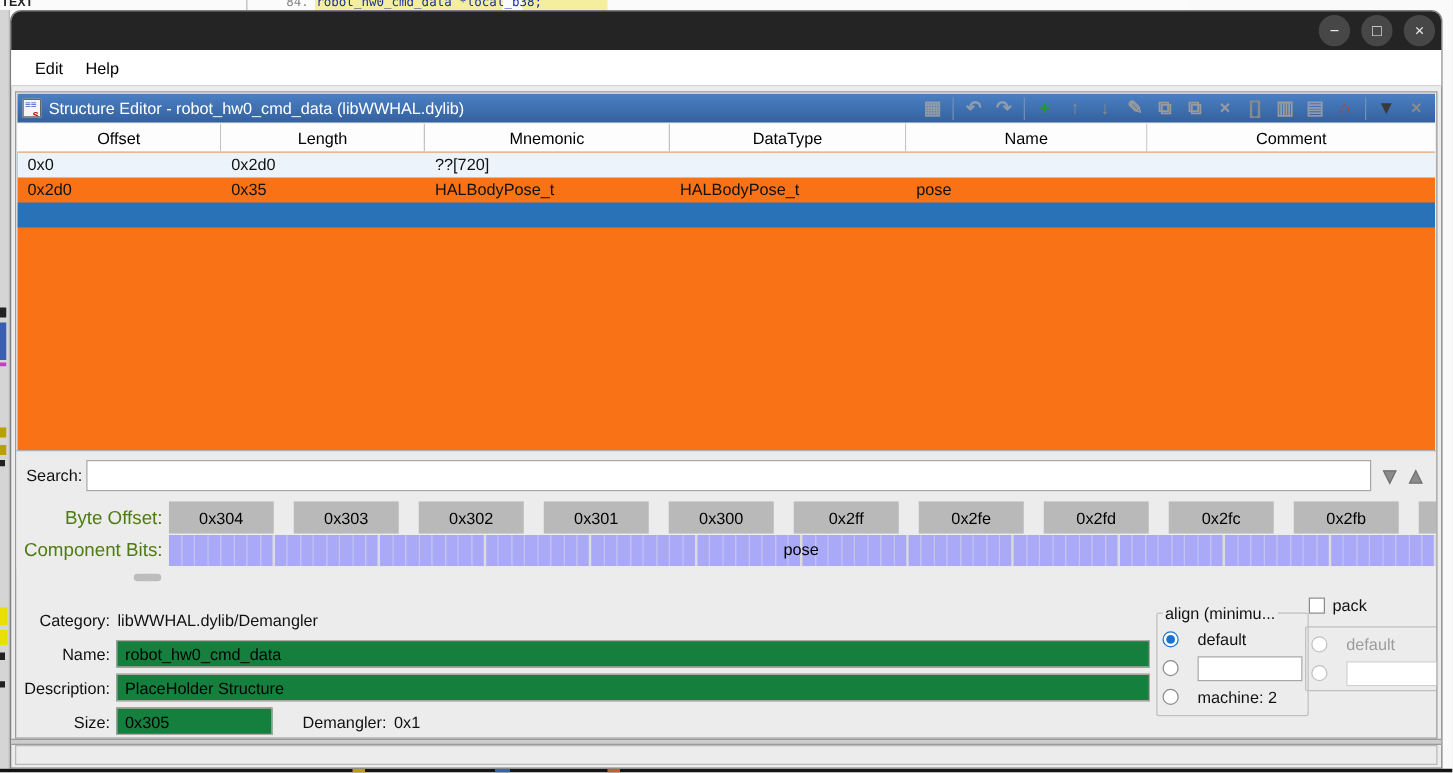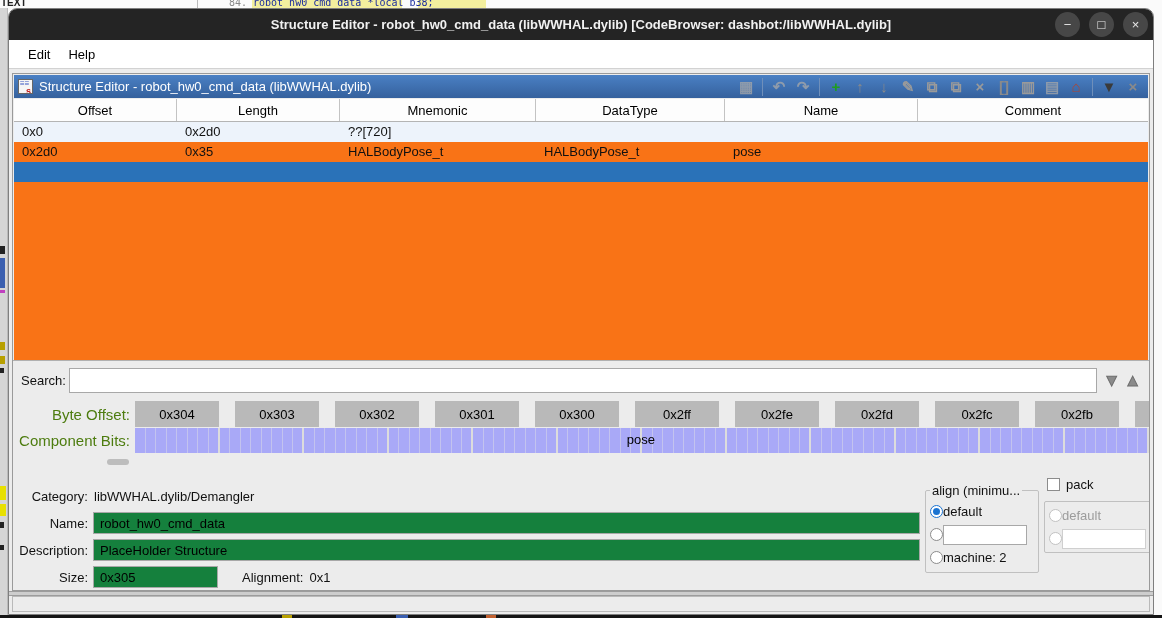--- a/index.html
+++ b/index.html
@@ -84,21 +84,21 @@
   .fvalue { padding-left:1px; }
   .tfield { height:22px; border:1px solid #a8a8a8; background:#15803d; padding:0 6px; font-size:13px; font-family:inherit; }
   .wide { width:827px; }
   .small { width:125px; }
   .inline-label { margin-left:24px; margin-right:6px; }
 
   fieldset.group { position:absolute; border:1px solid #c0c0c0; border-radius:2px; padding:2px 4px 4px 4px; background:transparent; }
   fieldset.group legend { font-size:13px; color:#111; padding:0 2px; white-space:nowrap; }
   .align-group { left:912px; top:14px; width:114px; height:90px; }
   .pack-group { left:1031px; top:32px; width:108px; height:52px; }
-  .rrow { display:flex; align-items:center; height:23px; gap:0; }
+  .rrow { display:flex; align-items:center; height:23px; gap:15px; }
   .radio { width:13px; height:13px; border-radius:50%; border:1px solid #8c8c8c; background:#fff; position:relative; flex:0 0 auto; }
   .radio.checked { border-color:#1a73d1; }
   .radio.checked::after { content:""; position:absolute; left:2px; top:2px; width:7px; height:7px; border-radius:50%; background:#1a73d1; }
   .radio.disabled { border-color:#c2c2c2; }
   .gtext { font-size:13px; }
   .gtext.disabled { color:#9c9c9c; }
   .gfield { width:84px; height:20px; border:1px solid #a8a8a8; background:#fff; font-family:inherit; }
   .gfield:disabled { background:#fff; border-color:#cfcfcf; }
   .packrow { position:absolute; left:1034px; top:8px; display:flex; align-items:center; gap:6px; }
   .checkbox { width:13px; height:13px; border:1px solid #8c8c8c; background:#fff; flex:0 0 auto; }
@@ -131,21 +131,20 @@
 </div>
 <div class="bg-bottom">
   <i style="left:282px;width:10px;background:#b8a000"></i>
   <i style="left:396px;width:12px;background:#3a5fb0"></i>
   <i style="left:486px;width:10px;background:#c06030"></i>
 </div>
 
 <div class="dialog">
 
   <div class="titlebar">
-    <span class="wtitle">Structure Editor - robot_hw0_cmd_data (libWWHAL.dylib) [CodeBrowser: dashbot:/libWWHAL.dylib]</span>
     <div class="wcontrols">
         <span class="wbtn">−</span>
         <span class="wbtn">□</span>
         <span class="wbtn">×</span>
       </div>
   </div>
 
   <div class="menubar">
       <span class="menu-item">Edit</span>
       <span class="menu-item">Help</span>
@@ -360,21 +359,21 @@
         <span class="flabel">Name:</span>
         <input class="tfield wide" type="text" value="robot_hw0_cmd_data" style="">
       </div>
       <div class="frow">
         <span class="flabel">Description:</span>
         <input class="tfield wide" type="text" value="PlaceHolder Structure" style="">
       </div>
       <div class="frow">
         <span class="flabel">Size:</span>
         <input class="tfield small" type="text" value="0x305" style="">
-        <span class="inline-label">Alignment:</span>
+        <span class="inline-label">Demangler:</span>
         <span>0x1</span>
       </div>
 
       <fieldset class="group align-group">
         <legend>align (minimu...</legend>
         <div>
             <div class="rrow">
               <span class="radio checked"></span>
               <span class="gtext">default</span>
             </div>

